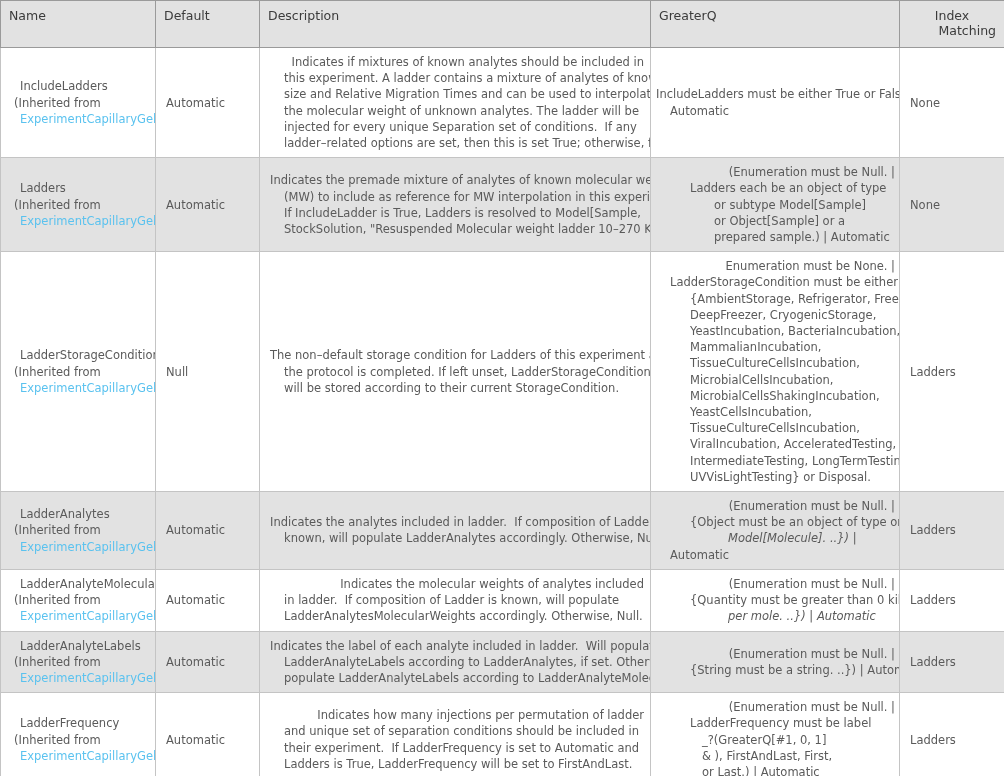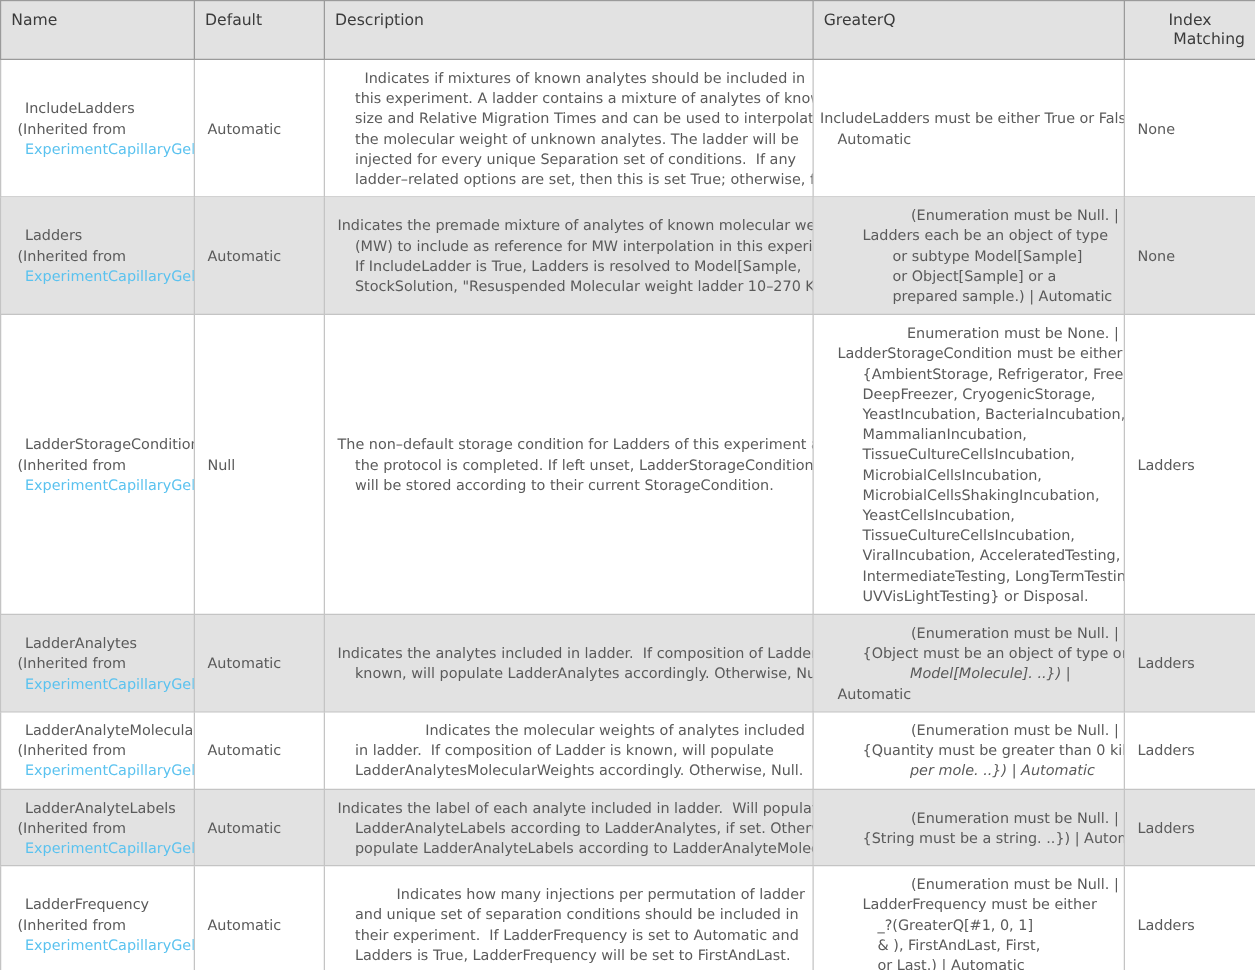--- a/index.html
+++ b/index.html
@@ -285,21 +285,21 @@
         </td>
         <td class="default-cell">Automatic</td>
         <td class="desc-cell">
           <span class="wrapline i0">Indicates how many injections per permutation of ladder</span>
           <span class="wrapline i1">and unique set of separation conditions should be included in</span>
           <span class="wrapline i1">their experiment.  If LadderFrequency is set to Automatic and</span>
           <span class="wrapline i1">Ladders is True, LadderFrequency will be set to FirstAndLast.</span>
         </td>
         <td class="pattern-cell">
           <span class="wrapline i0">(Enumeration must be Null. |</span>
-          <span class="wrapline i3">LadderFrequency must be either</span>
+          <span class="wrapline i3">LadderFrequency must be label</span>
           <span class="wrapline i4">_?(GreaterQ[#1, 0, 1]</span>
           <span class="wrapline i4">&amp; ), FirstAndLast, First,</span>
           <span class="wrapline i4">or Last.) | Automatic</span>
         </td>
         <td class="index-cell">Ladders</td>
       </tr>
     </tbody>
 </table>
 
 </body></html>

